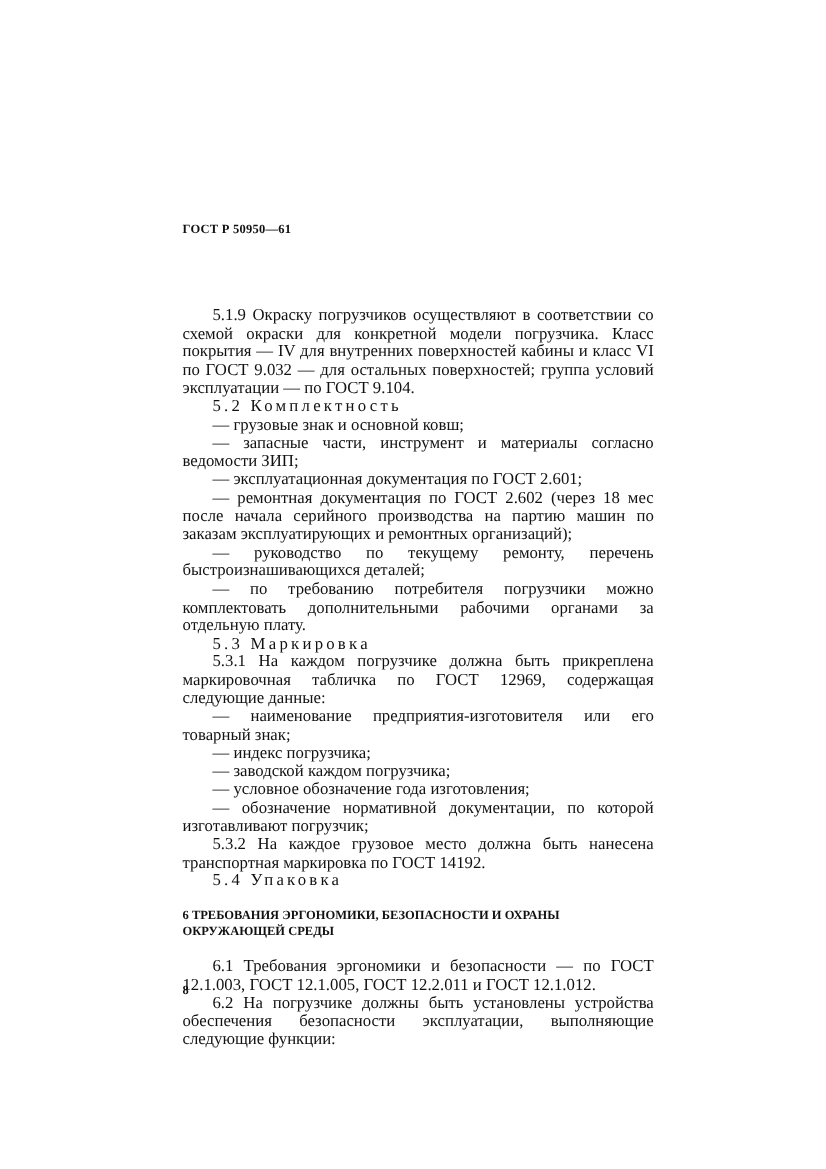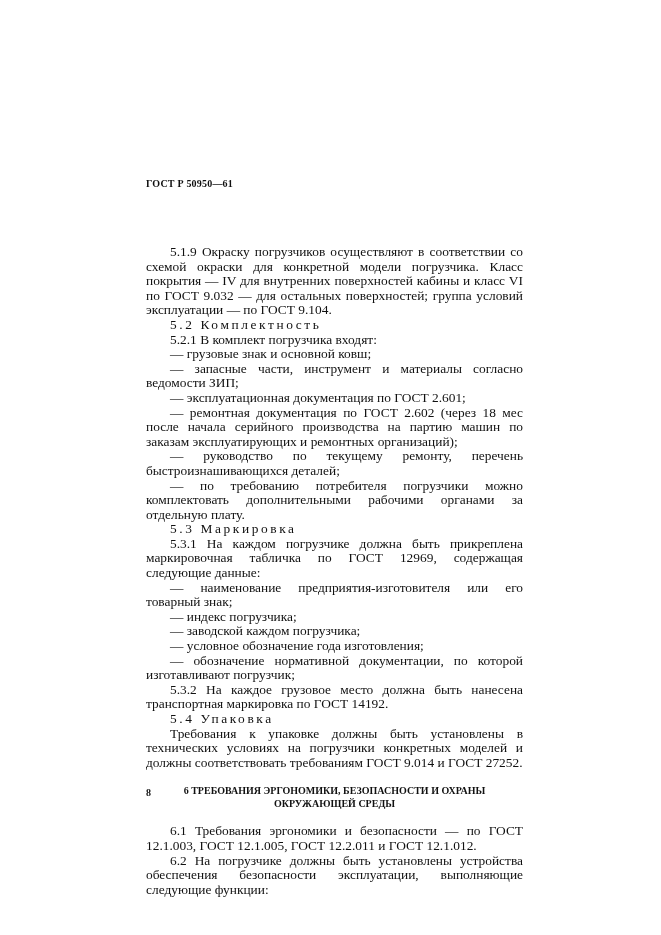--- a/index.html
+++ b/index.html
@@ -3,48 +3,46 @@
 <meta charset="utf-8">
 <style>
   html, body { margin:0; padding:0; background:#ffffff; }
   body { width:661px; height:935px; position:relative; overflow:hidden;
          font-family:"Liberation Serif", "DejaVu Serif", serif; color:#111; }
   .page { position:absolute; left:146px; top:0; width:377px; }
   .header { position:absolute; left:0; top:178px; font-size:10px; font-weight:bold; letter-spacing:0.2px; }
   .body { position:absolute; left:0; top:205px; width:377px; font-size:13.4px; line-height:14.6px; text-align:justify;margin-top:40px; }
   .p { margin:0; text-indent:24px; }
   .spaced { letter-spacing:2.6px; }
-  .section-title { margin:14px 0 14px 0; font-size:10px; font-weight:bold; line-height:13px; text-indent:0; padding-left:0; text-align:center; }
+  .section-title { margin:14px 0 14px 0; font-size:10px; font-weight:bold; line-height:13px; text-indent:0; padding-left:0; text-align:left; }
   .page-number { position:absolute; left:0; top:787px; font-size:10px; font-weight:bold; }
 </style>
 </head>
 <body>
 
 <div class="page">
   <div class="header">ГОСТ Р 50950—61</div>
 
   <div class="body">
     <p class="p">5.1.9 Окраску погрузчиков осуществляют в соответствии со схемой окраски для конкретной модели погрузчика. Класс покрытия — IV для внутренних поверхностей кабины и класс VI по ГОСТ 9.032 — для остальных поверхностей; группа условий эксплуатации — по ГОСТ 9.104.</p>
     <p class="p spaced">5.2 Комплектность</p>
-    <p class="p">5.2.1 В комплект погрузчика входят:</p>
     <p class="p">— грузовые знак и основной ковш;</p>
     <p class="p">— запасные части, инструмент и материалы согласно ведомости ЗИП;</p>
     <p class="p">— эксплуатационная документация по ГОСТ 2.601;</p>
     <p class="p">— ремонтная документация по ГОСТ 2.602 (через 18 мес после начала серийного производства на партию машин по заказам эксплуатирующих и ремонтных организаций);</p>
     <p class="p">— руководство по текущему ремонту, перечень быстроизнашивающихся деталей;</p>
     <p class="p">— по требованию потребителя погрузчики можно комплектовать дополнительными рабочими органами за отдельную плату.</p>
     <p class="p spaced">5.3 Маркировка</p>
     <p class="p">5.3.1 На каждом погрузчике должна быть прикреплена маркировочная табличка по ГОСТ 12969, содержащая следующие данные:</p>
     <p class="p">— наименование предприятия-изготовителя или его товарный знак;</p>
     <p class="p">— индекс погрузчика;</p>
     <p class="p">— заводской каждом погрузчика;</p>
     <p class="p">— условное обозначение года изготовления;</p>
     <p class="p">— обозначение нормативной документации, по которой изготавливают погрузчик;</p>
     <p class="p">5.3.2 На каждое грузовое место должна быть нанесена транспортная маркировка по ГОСТ 14192.</p>
     <p class="p spaced">5.4 Упаковка</p>
-    <p class="p">Требования к упаковке должны быть установлены в технических условиях на погрузчики конкретных моделей и должны соответствовать требованиям ГОСТ 9.014 и ГОСТ 27252.</p>
     <p class="section-title">6 ТРЕБОВАНИЯ ЭРГОНОМИКИ, БЕЗОПАСНОСТИ И ОХРАНЫ ОКРУЖАЮЩЕЙ СРЕДЫ</p>
     <p class="p">6.1 Требования эргономики и безопасности — по ГОСТ 12.1.003, ГОСТ 12.1.005, ГОСТ 12.2.011 и ГОСТ 12.1.012.</p>
     <p class="p">6.2 На погрузчике должны быть установлены устройства обеспечения безопасности эксплуатации, выполняющие следующие функции:</p>
   </div>
 
   <div class="page-number">8</div>
 </div>
 
 </body></html>

